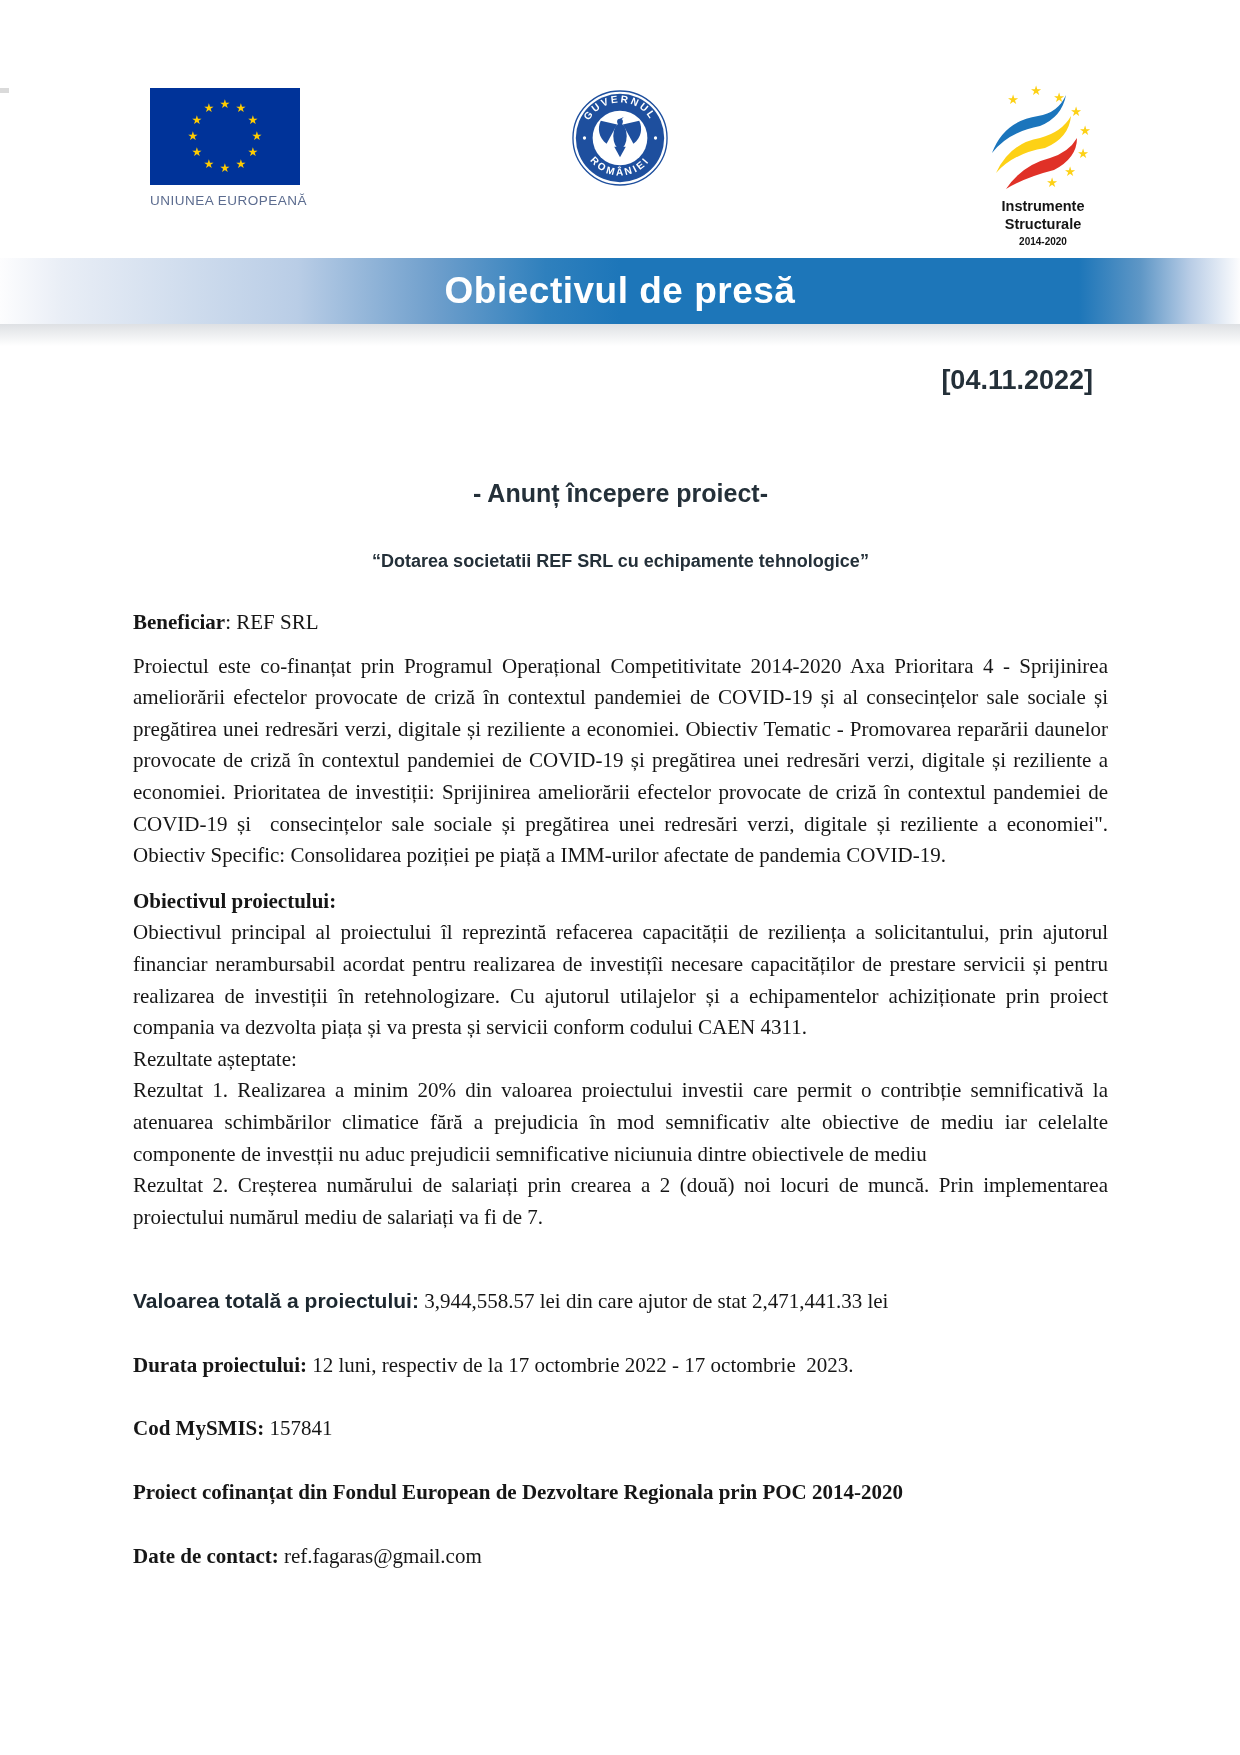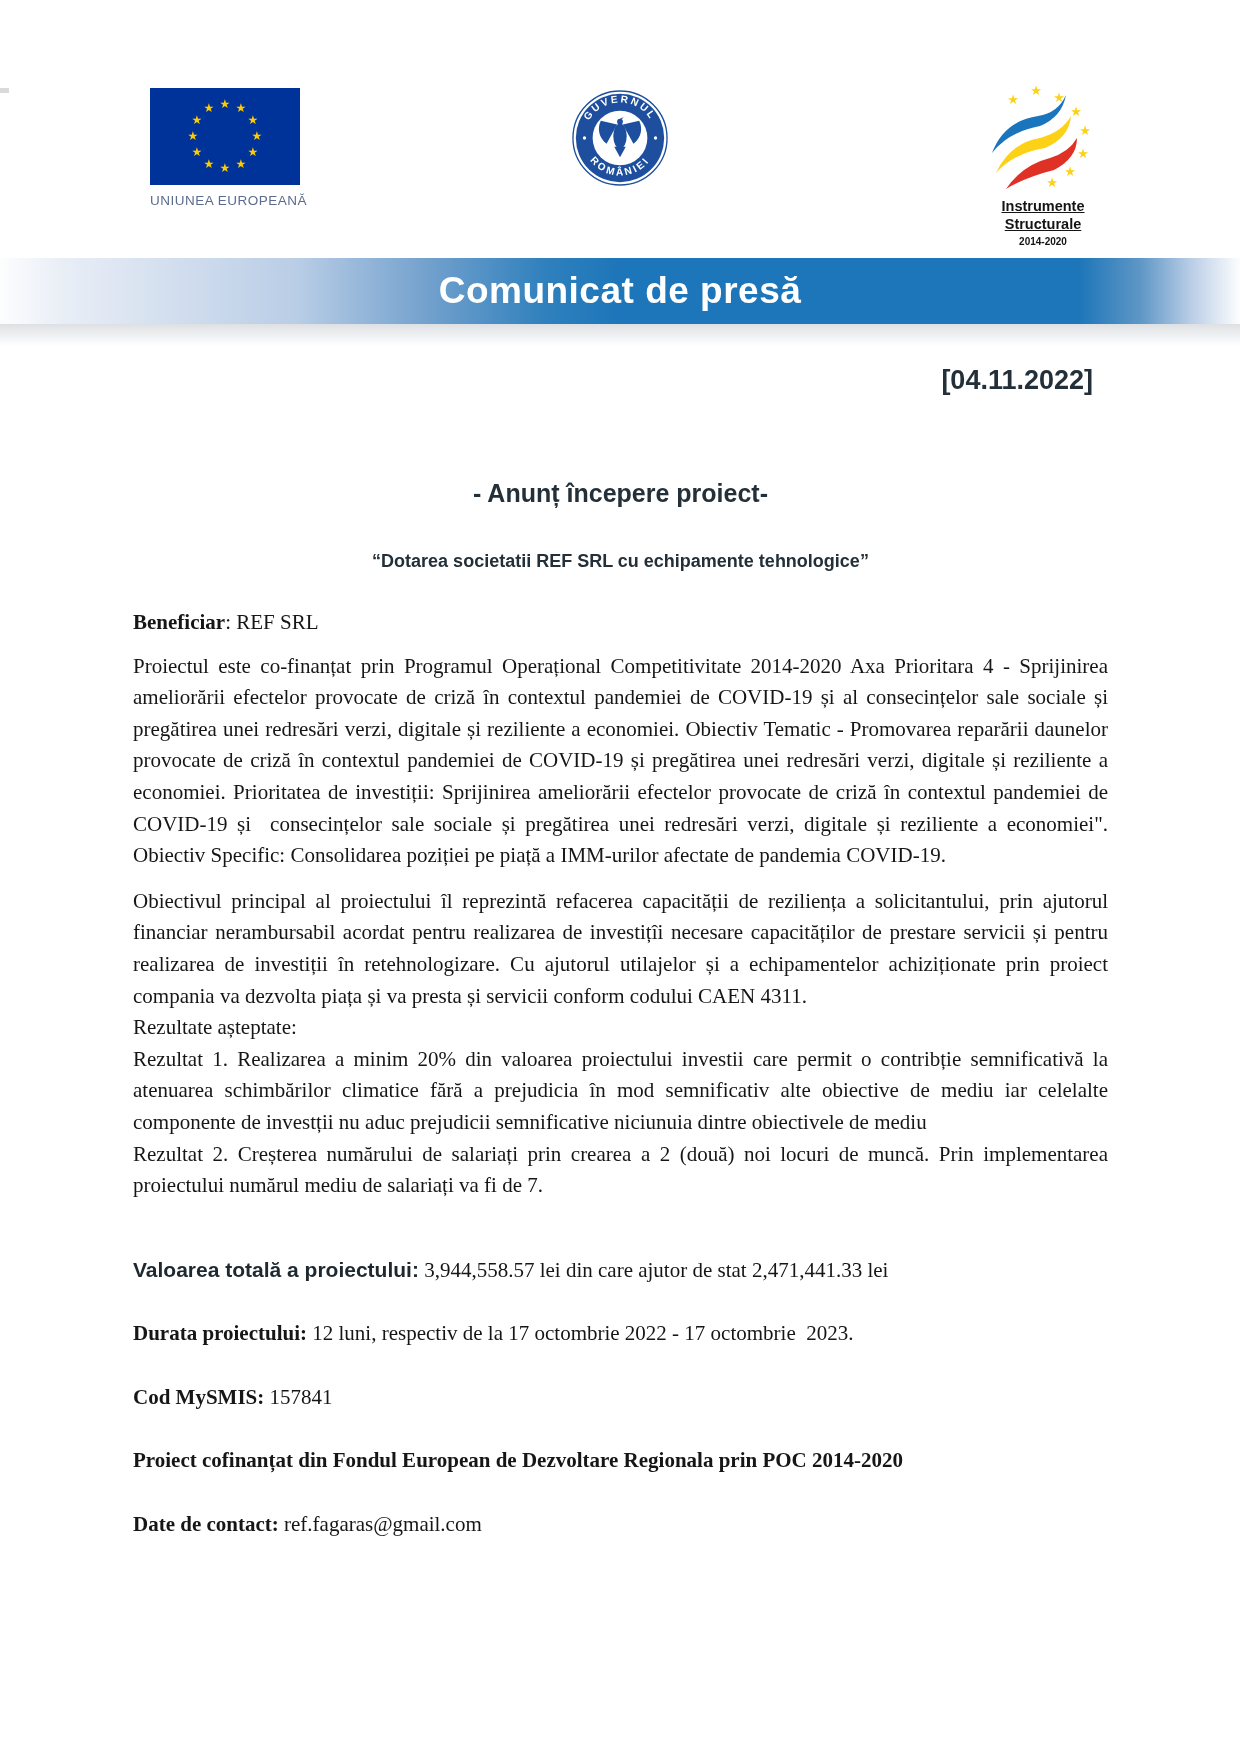--- a/index.html
+++ b/index.html
@@ -16,21 +16,21 @@
            font-size:12px;color:#ffcc00;font-family:"DejaVu Sans",sans-serif;}
   .eu-star::before{content:"★";}
   .eu-label{margin-top:8px;text-align:center;font-family:"Liberation Sans",sans-serif;
             font-size:13.5px;letter-spacing:.5px;color:#5c6c8f;white-space:nowrap;}
 
   .gov-logo{position:absolute;left:572px;top:90px;width:96px;height:96px;}
 
   .is-logo{position:absolute;left:990px;top:83px;width:104px;height:110px;}
   .is-label{position:absolute;left:968px;top:197px;width:150px;text-align:center;
             font-family:"Liberation Sans",sans-serif;font-weight:700;color:#141414;}
-  .is-label .l1{font-size:14.5px;line-height:18px;text-decoration:underline;}
+  .is-label .l1{font-size:14.5px;line-height:18px;}
   .is-label .l2{font-size:10px;line-height:17px;}
 
   
   .banner{position:absolute;left:0;top:258px;width:1240px;height:66px;
           display:flex;align-items:center;justify-content:center;
           background:linear-gradient(90deg,
             #fdfdfe 0%, #e9eef6 5%, #b9cde6 24%, #6f9fcc 35%,
             #2f80bd 44%, #1d76b9 50%, #1d76b9 87%, #5f97c6 92%,
             #b9cde6 96%, #fdfdfe 100%);}
   .banner::after{content:"";position:absolute;top:100%;left:0;width:100%;height:22px;
@@ -126,36 +126,37 @@
       <path d="M6,90 Q20,60 50,55 Q72,49 81,33 Q79,55 55,65 Q24,70 6,90 Z" fill="#fdd116"></path>
       <path d="M16,106 Q32,82 60,75 Q79,69 87,55 Q87,75 64,87 Q36,94 16,106 Z" fill="#e03127"></path>
     </svg>
   </div>
   <div class="is-label">
     <div class="l1">Instrumente Structurale</div>
     <div class="l2">2014-2020</div>
   </div>
 
   <div class="banner">
-    <div class="banner-title">Comunicat de presă</div>
+    <div class="banner-title">Obiectivul de presă</div>
   </div>
 
   <div class="content">
 
     <p class="date-line sans">[04.11.2022]</p>
 
     <p class="h-announce sans">- Anunț începere proiect-</p>
 
     <p class="h-title sans">“Dotarea societatii REF SRL cu echipamente tehnologice”</p>
 
     <p class="beneficiar"><b class="lbl">Beneficiar</b><span>: REF SRL</span></p>
 
     <p class="para1">Proiectul este co-finanțat prin Programul Operațional Competitivitate 2014-2020 Axa Prioritara 4 - Sprijinirea ameliorării efectelor provocate de criză în contextul pandemiei de COVID-19 și al consecințelor sale sociale și pregătirea unei redresări verzi, digitale și reziliente a economiei. Obiectiv Tematic - Promovarea reparării daunelor provocate de criză în contextul pandemiei de COVID-19 și pregătirea unei redresări verzi, digitale și reziliente a economiei. Prioritatea de investiții: Sprijinirea ameliorării efectelor provocate de criză în contextul pandemiei de COVID-19 și  consecințelor sale sociale și pregătirea unei redresări verzi, digitale și reziliente a economiei". Obiectiv Specific: Consolidarea poziției pe piață a IMM-urilor afectate de pandemia COVID-19.</p>
 
     <div class="objective-block">
+      <p><b class="lbl">Obiectivul proiectului:</b></p>
       <p>Obiectivul principal al proiectului îl reprezintă refacerea capacității de reziliența a solicitantului, prin ajutorul financiar nerambursabil acordat pentru realizarea de investițîi necesare capacităților de prestare servicii și pentru realizarea de investiții în retehnologizare. Cu ajutorul utilajelor și a echipamentelor achiziționate prin proiect compania va dezvolta piața și va presta și servicii conform codului CAEN 4311.</p>
       <p>Rezultate așteptate:</p>
       <p>Rezultat 1. Realizarea a minim 20% din valoarea proiectului investii care permit o contribție semnificativă la atenuarea schimbărilor climatice fără a prejudicia în mod semnificativ alte obiective de mediu iar celelalte componente de investții nu aduc prejudicii semnificative niciunuia dintre obiectivele de mediu</p>
       <p>Rezultat 2. Creșterea numărului de salariați prin crearea a 2 (două) noi locuri de muncă. Prin implementarea proiectului numărul mediu de salariați va fi de 7.</p>
     </div>
 
     <p class="val-line"><span class="val-label">Valoarea totală a proiectului:</span><span> 3,944,558.57 lei din care ajutor de stat 2,471,441.33 lei</span></p>
 
     <p class="spaced"><b class="lbl">Durata proiectului:</b><span> 12 luni, respectiv de la 17 octombrie 2022 - 17 octombrie  2023.</span></p>
 

